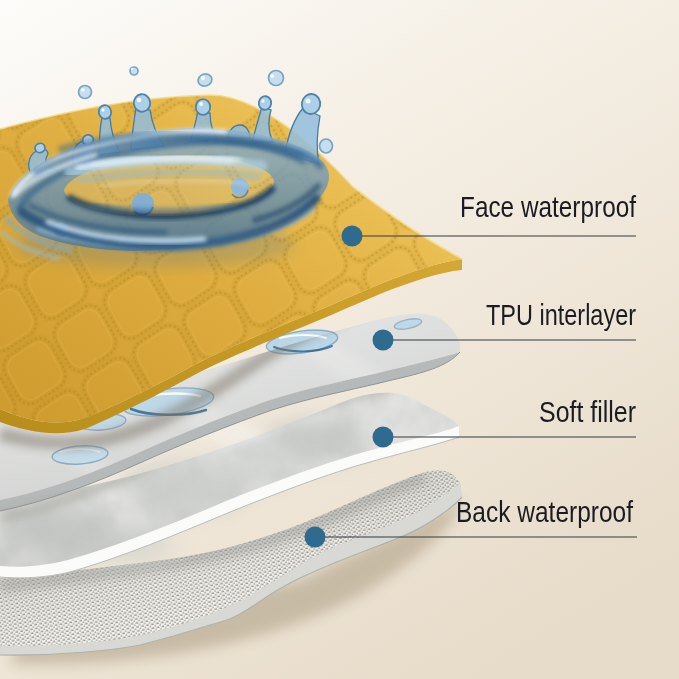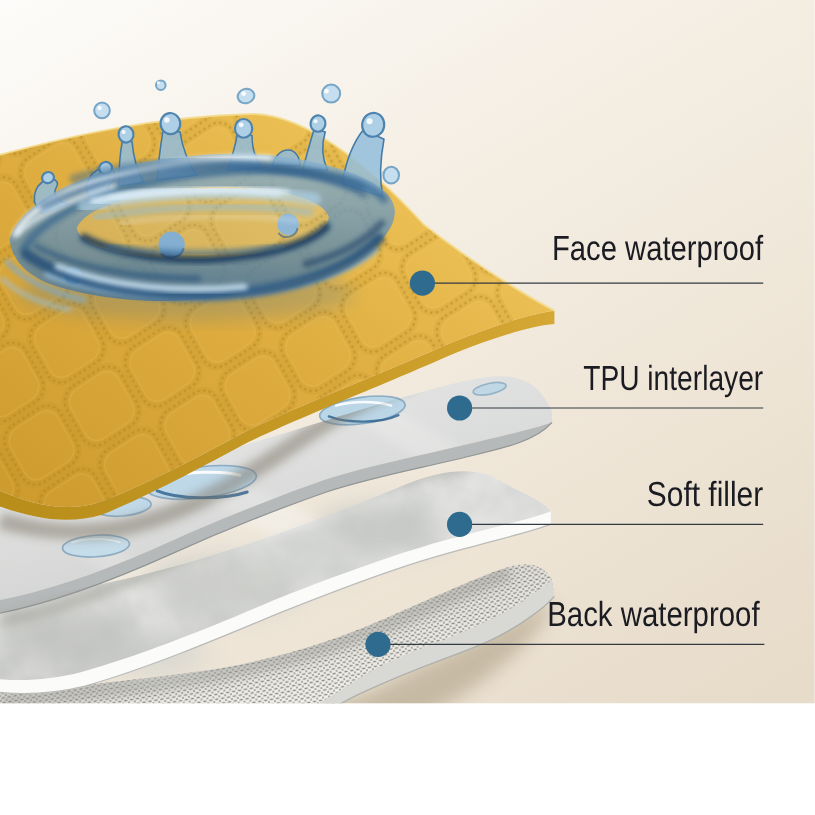--- a/index.html
+++ b/index.html
@@ -1,16 +1,16 @@
 <!DOCTYPE html>
 <html><head>
 <meta charset="utf-8">
 <style>
   html,body{margin:0;padding:0;}
-  #stage{position:relative;width:679px;height:586px;overflow:hidden;
+  #stage{position:relative;width:679px;height:679px;overflow:hidden;
     font-family:"Liberation Sans",sans-serif;}
 </style>
 </head>
 <body>
 <div id="stage">
 <svg width="679" height="679" viewBox="0 0 679 679">
 <defs>
   <linearGradient id="bg" x1="0" y1="0" x2="0.62" y2="1.05">
     <stop offset="0" stop-color="#fdfcfa"></stop>
     <stop offset="0.35" stop-color="#f5efe5"></stop>

